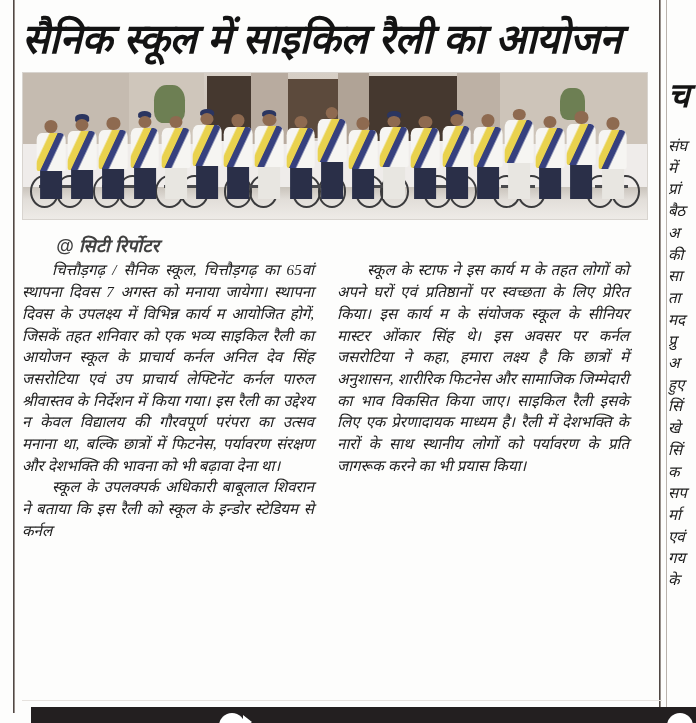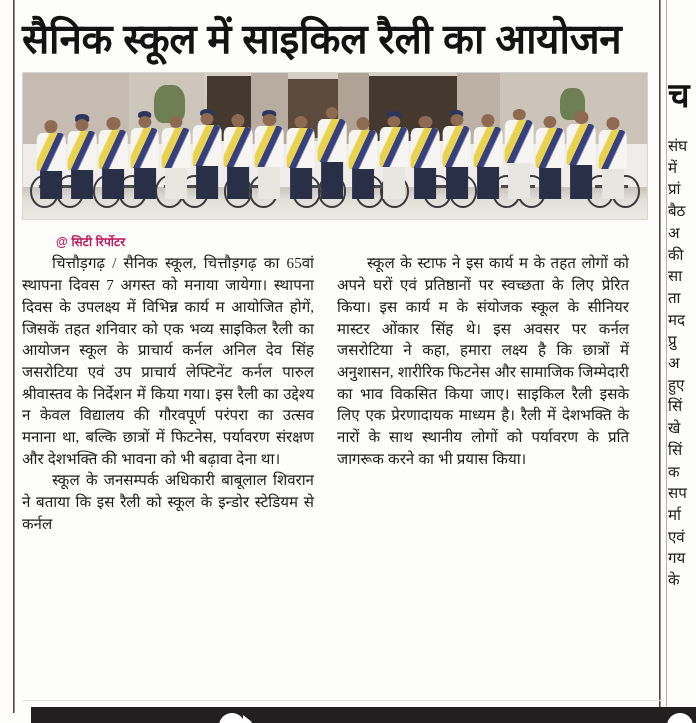--- a/index.html
+++ b/index.html
@@ -13,20 +13,21 @@
     overflow: hidden;
     font-family: "Liberation Serif", "DejaVu Serif", serif;
     position: relative;
   }
 
   
   #page {
     position: absolute;
     inset: 0;
     background: #fdfdfc;
+    font-style: italic;
   }
 
   
   .rule-left {
     position: absolute;
     left: 13px;
     top: 0;
     width: 2px;
     height: 713px;
     background: linear-gradient(to right, #3a3330 0%, #6b625d 55%, #cfc9c4 100%);
@@ -164,22 +165,22 @@
   .frame-bar {
     position: absolute;
     background: #4a4a4d;
   }
 
   
   #byline {
     margin-top: 13px;
     font-family: "Liberation Sans", "DejaVu Sans", sans-serif;
     font-weight: 700;
-    font-size: 12px;
-    color: #be185d;
+    font-size: 18px;
+    color: #404040;
     padding-left: 34px;
     letter-spacing: 0.2px;
   }
 
   
   #cols {
     margin-top: 3px;
     display: flex;
     gap: 23px;
     width: 634px;
@@ -487,21 +488,21 @@
         </div>
       </div>
     </div>
 
     <div id="byline">@ सिटी रिर्पोटर</div>
 
     <div id="cols">
 
       <div class="col">
         <p>चित्तौड़गढ़ / सैनिक स्कूल, चित्तौड़गढ़ का 65वां स्थापना दिवस 7 अगस्त को मनाया जायेगा। स्थापना दिवस के उपलक्ष्य में विभिन्न कार्य म आयोजित होगें, जिसकें तहत शनिवार को एक भव्य साइकिल रैली का आयोजन स्कूल के प्राचार्य कर्नल अनिल देव सिंह जसरोटिया एवं उप प्राचार्य लेफ्टिनेंट कर्नल पारुल श्रीवास्तव के निर्देशन में किया गया। इस रैली का उद्देश्य न केवल विद्यालय की गौरवपूर्ण परंपरा का उत्सव मनाना था, बल्कि छात्रों में फिटनेस, पर्यावरण संरक्षण और देशभक्ति की भावना को भी बढ़ावा देना था।</p>
-        <p>स्कूल के जनसम्पर्क अधिकारी बाबूलाल शिवरान ने बताया कि इस रैली को स्कूल के इन्डोर स्टेडियम से कर्नल</p>
+        <p>स्कूल के उपलक्पर्क अधिकारी बाबूलाल शिवरान ने बताया कि इस रैली को स्कूल के इन्डोर स्टेडियम से कर्नल</p>
       </div>
 
       <div class="col">
         <p>स्कूल के स्टाफ ने इस कार्य म के तहत लोगों को अपने घरों एवं प्रतिष्ठानों पर स्वच्छता के लिए प्रेरित किया। इस कार्य म के संयोजक स्कूल के सीनियर मास्टर ओंकार सिंह थे। इस अवसर पर कर्नल जसरोटिया ने कहा, हमारा लक्ष्य है कि छात्रों में अनुशासन, शारीरिक फिटनेस और सामाजिक जिम्मेदारी का भाव विकसित किया जाए। साइकिल रैली इसके लिए एक प्रेरणादायक माध्यम है। रैली में देशभक्ति के नारों के साथ स्थानीय लोगों को पर्यावरण के प्रति जागरूक करने का भी प्रयास किया।</p>
       </div>
 
     </div>
   </div>
 
   <div id="neighbour">

